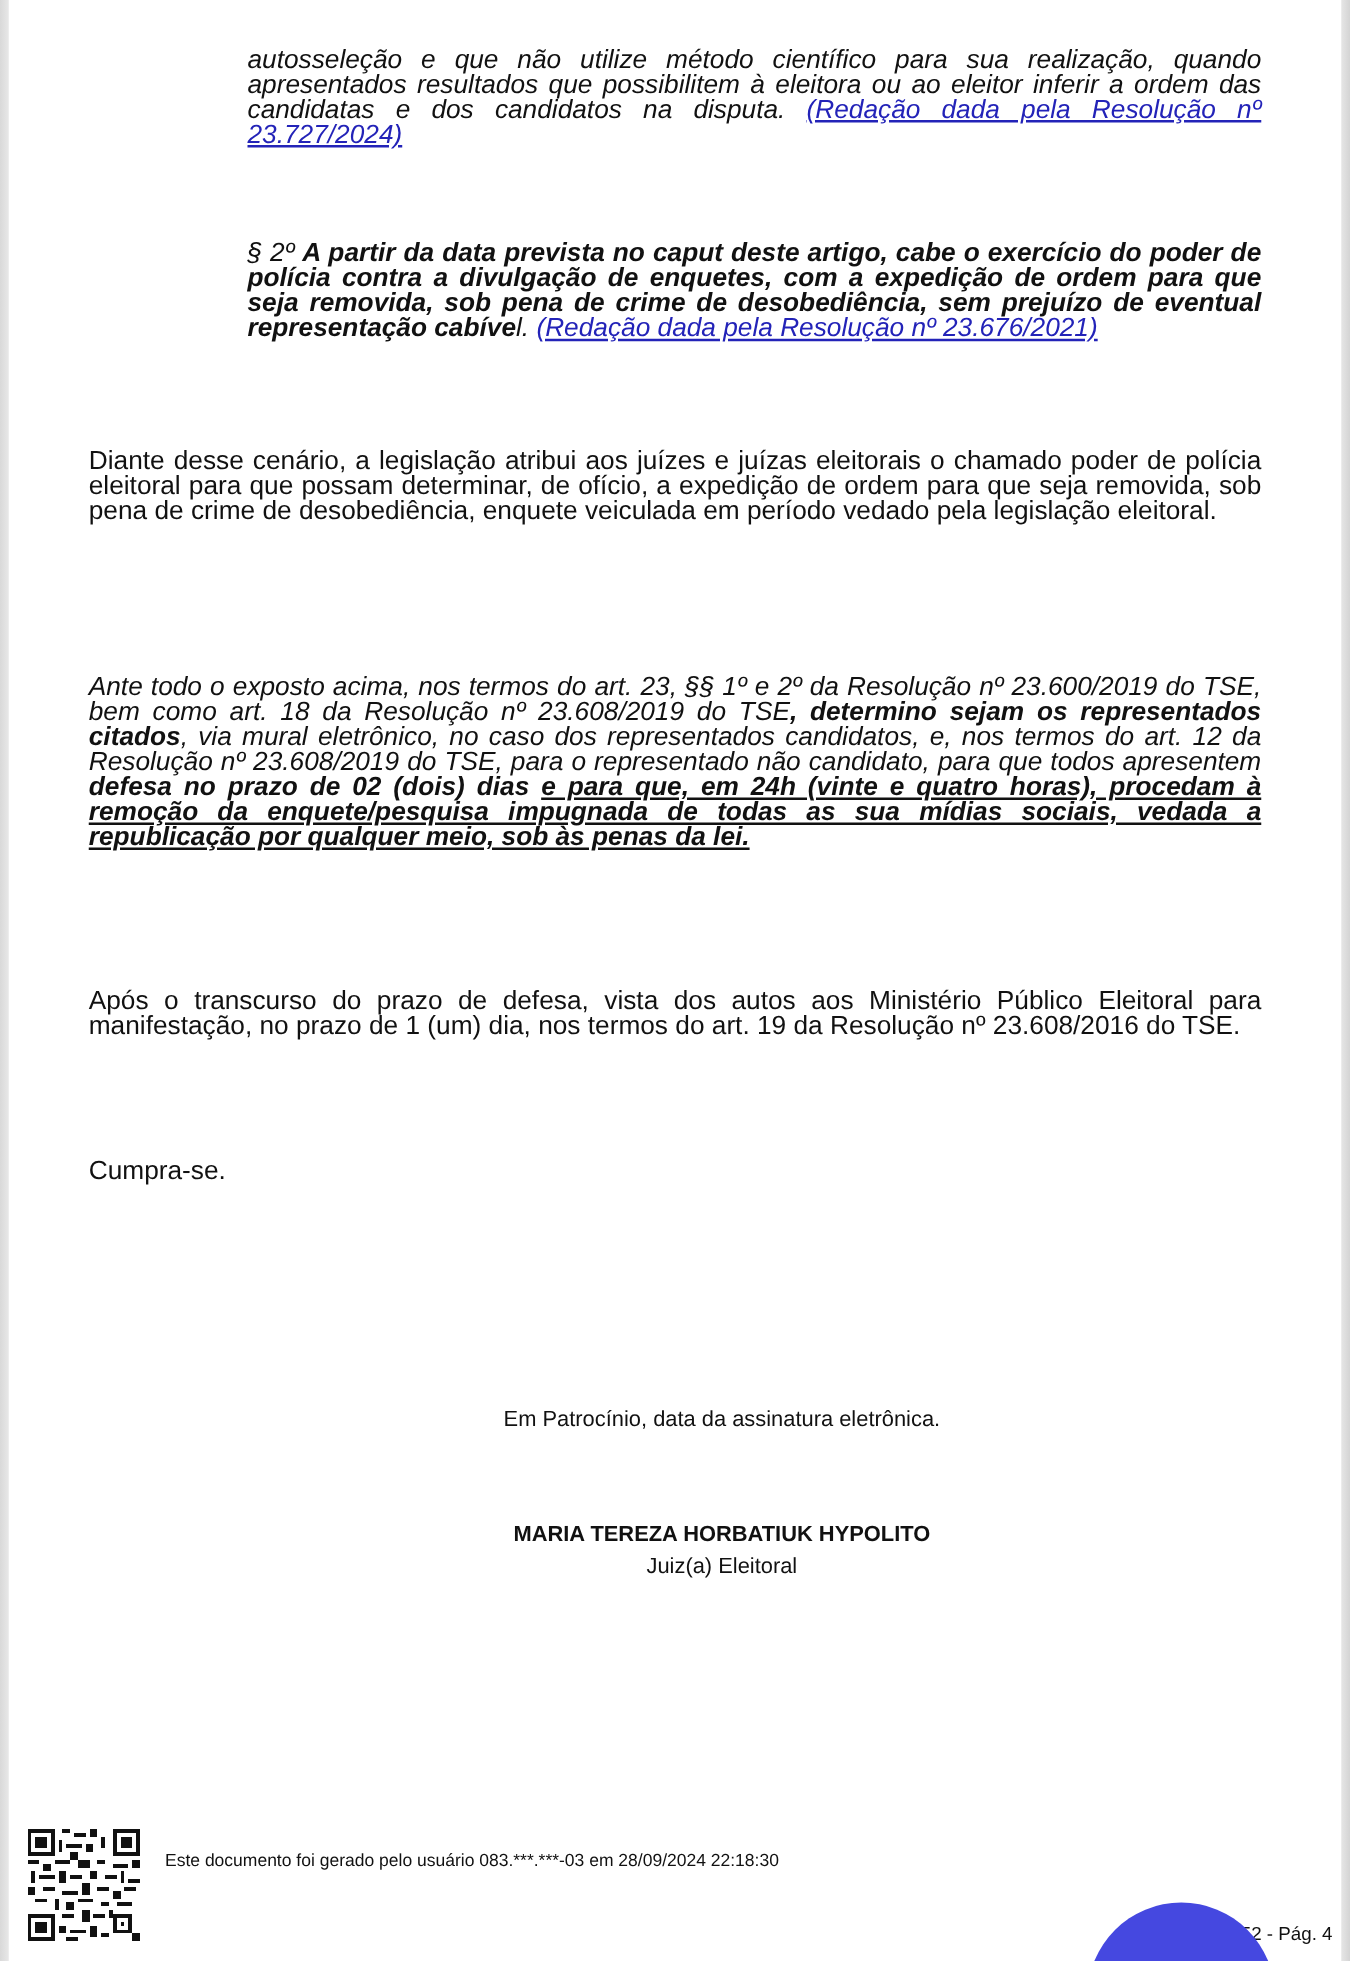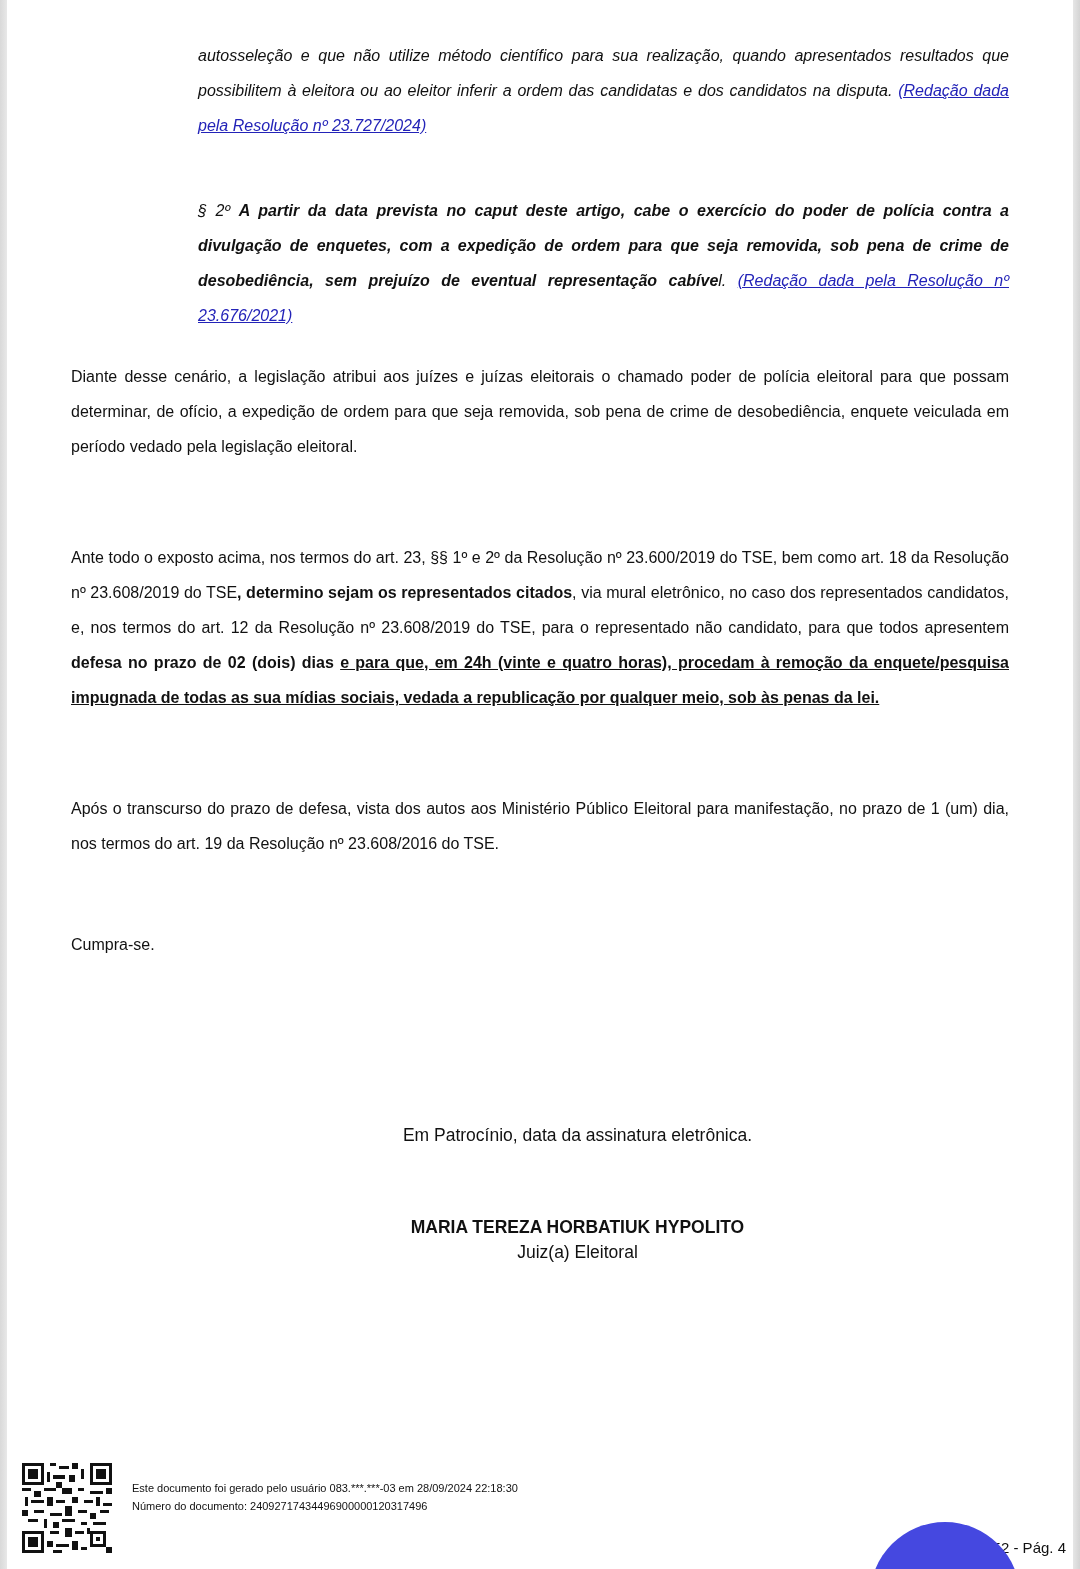--- a/index.html
+++ b/index.html
@@ -4,52 +4,52 @@
   <style>
     html, body { margin: 0; padding: 0; }
     body {
       width: 1080px; height: 1569px; position: relative; overflow: hidden;
       background: #ffffff; color: #111111;
       font-family: "Liberation Sans", sans-serif;
     }
     .edge-left { position: absolute; left: 0; top: 0; width: 7px; height: 1569px; background: linear-gradient(to right, #d9d9d9, #e8e8e8); }
     .edge-right { position: absolute; right: 0; top: 0; width: 7px; height: 1569px; background: linear-gradient(to right, #e6e6e6, #d4d4d4); }
 
-    .p { position: absolute; font-size: 16px; line-height: 35px; text-align: justify; }
+    .p { position: absolute; font-size: 21px; line-height: 20px; text-align: justify; }
     .quote { left: 198px; width: 811px; font-style: italic; }
     .body { left: 71px; width: 938px; }
 
     a.ref { color: #2323b8; text-decoration: underline; font-style: italic; }
     b { font-weight: bold; }
     .u { text-decoration: underline; font-weight: bold; }
 
     .center { position: absolute; left: 0; width: 1155px; text-align: center; font-size: 17.5px; }
 
-    .footer-text { position: absolute; left: 132px; top: 1479px; font-size: 11px; line-height: 18.3px; color: #111; }
+    .footer-text { position: absolute; left: 132px; top: 1479px; font-size: 14px; line-height: 18.3px; color: #111; }
     .qr { position: absolute; left: 22px; top: 1463px; width: 90px; height: 90px; }
     .fab { position: absolute; left: 870px; top: 1522px; width: 150px; height: 150px; border-radius: 50%; background: #4548e0; }
     .page-num { position: absolute; right: 14px; top: 1539px; font-size: 15px; color: #111; }
   </style>
 </head>
 <body>
 
 <div class="edge-left"></div>
 <div class="edge-right"></div>
 
 <div class="p quote" style="top:38px;">
   <span>autosseleção e que não utilize método científico para sua realização, quando apresentados resultados que possibilitem à eleitora ou ao eleitor inferir a ordem das candidatas e dos candidatos na disputa. </span><a class="ref">(Redação dada pela Resolução nº 23.727/2024)</a>
 </div>
 
 <div class="p quote" style="top:193px;">
   <span>§ 2º </span><b>A partir da data prevista no caput deste artigo, cabe o exercício do poder de polícia contra a divulgação de enquetes, com a expedição de ordem para que seja removida, sob pena de crime de desobediência, sem prejuízo de eventual representação cabíve</b><span>l. </span><a class="ref">(Redação dada pela Resolução nº 23.676/2021)</a>
 </div>
 
 <div class="p body" style="top:359px;">Diante desse cenário, a legislação atribui aos juízes e juízas eleitorais o chamado poder de polícia eleitoral para que possam determinar, de ofício, a expedição de ordem para que seja removida, sob pena de crime de desobediência, enquete veiculada em período vedado pela legislação eleitoral.</div>
 
-<div class="p body" style="top:540px;">
+<div class="p body" style="top:540px;font-style:italic;">
   <span>Ante todo o exposto acima, nos termos do art. 23, §§ 1º e 2º da Resolução nº 23.600/2019 do TSE, bem como art. 18 da Resolução nº 23.608/2019 do TSE</span><b>, determino sejam os representados citados</b><span>, via mural eletrônico, no caso dos representados candidatos, e, nos termos do art. 12 da Resolução nº 23.608/2019 do TSE, para o representado não candidato, para que todos  apresentem </span><b>defesa no prazo de 02 (dois) dias </b><span class="u">e para que, em 24h (vinte e quatro horas), procedam à remoção da enquete/pesquisa impugnada de todas as sua mídias sociais, vedada a republicação por qualquer meio, sob às penas da lei.</span>
 </div>
 
 <div class="p body" style="top:791px;">Após o transcurso do prazo de defesa, vista dos autos aos Ministério Público Eleitoral para manifestação, no prazo de 1 (um) dia, nos termos do art. 19 da Resolução nº 23.608/2016 do TSE.</div>
 
 <div class="p body" style="top:927px;">Cumpra-se.</div>
 
 <div class="center" style="top:1125px;">Em Patrocínio, data da assinatura eletrônica.</div>
 <div class="center" style="top:1217px; font-weight:bold;">MARIA TEREZA HORBATIUK HYPOLITO</div>
 <div class="center" style="top:1242px;">Juiz(a) Eleitoral</div>
@@ -113,17 +113,16 @@
       <rect x="11" y="26" width="4" height="1"></rect>
       <rect x="16" y="25" width="2" height="3"></rect>
       <rect x="19" y="27" width="2" height="1"></rect>
     <rect x="27" y="27" width="2" height="2"></rect>
       <rect x="10" y="28" width="3" height="1"></rect>
   </g>
 </svg>
 
 <div class="footer-text">
   <div>Este documento foi gerado pelo usuário 083.***.***-03 em 28/09/2024 22:18:30</div>
-  <div>Número do documento: 24092717434496900000120317496</div>
 </div>
 
 <div class="page-num">52 - Pág. 4</div>
 <div class="fab"></div>
 
 </body></html>

